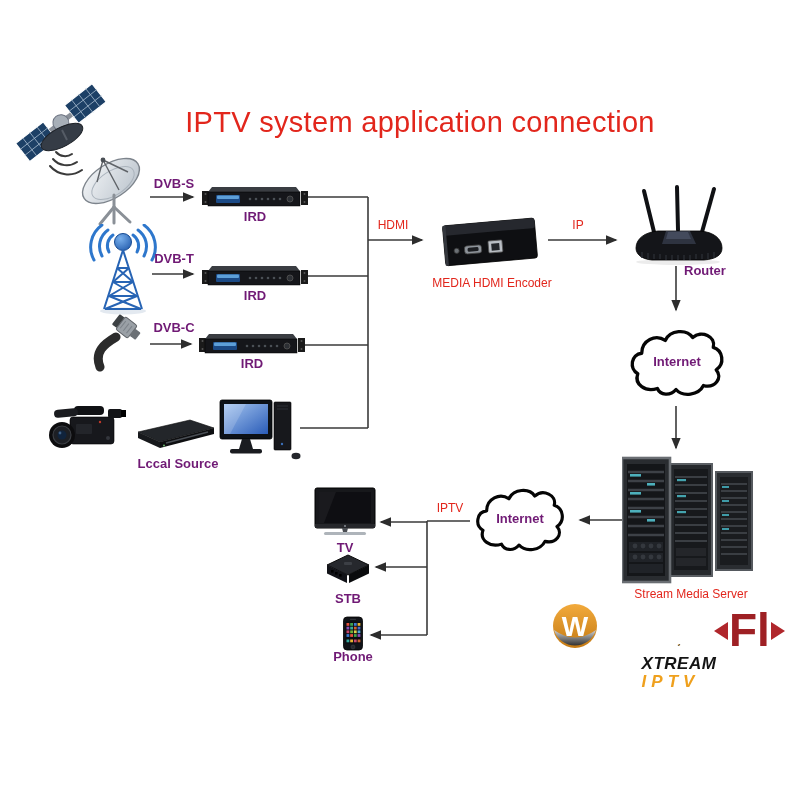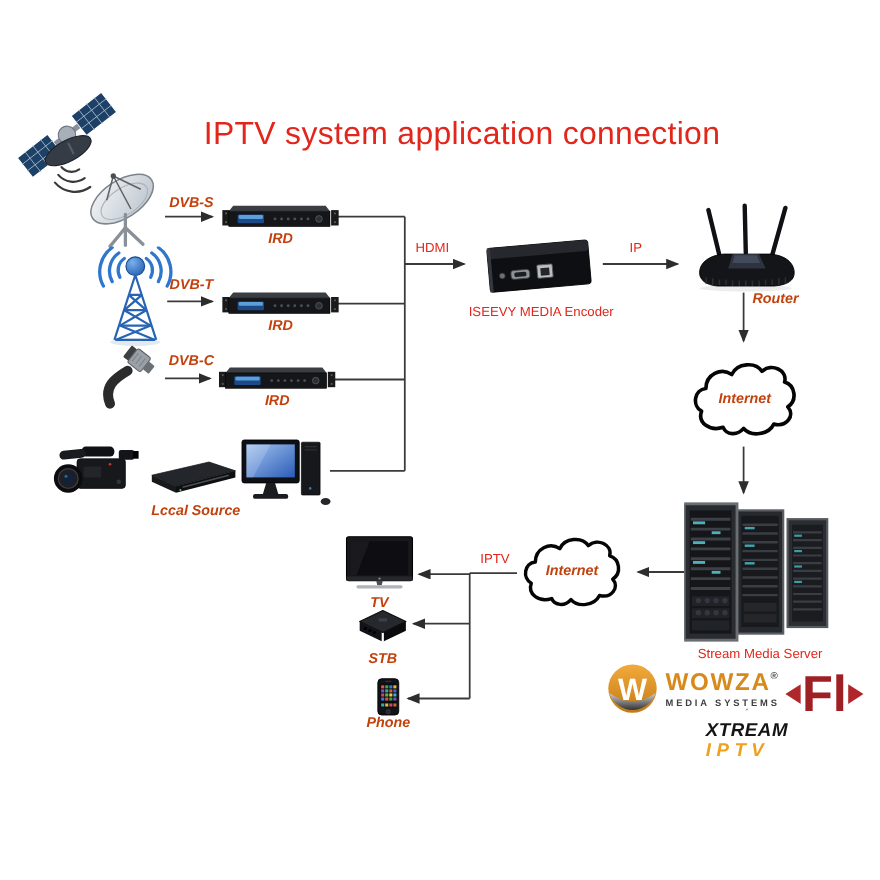--- a/index.html
+++ b/index.html
@@ -1,19 +1,19 @@
 <!DOCTYPE html>
 <html><head>
 <meta charset="utf-8">
 <style>
   html,body{margin:0;padding:0;background:#fff;}
   #diagram{position:relative;width:800px;height:800px;background:#ffffff;overflow:hidden;
            font-family:"Liberation Sans",sans-serif;}
   .abs{position:absolute;}
-  .lbl{font-weight:bold;color:#c2410c;font-size:13px;text-align:center;line-height:1.1;font-style:italic;}
+  .lbl{font-weight:bold;color:#701a75;font-size:13px;text-align:center;line-height:1.1;}
   .redlbl{font-weight:normal;color:#e2261c;font-size:12px;text-align:center;line-height:1.1;}
   #title{left:170px;top:106px;width:500px;font-size:29px;color:#e2261c;text-align:center;
          letter-spacing:0.3px;font-weight:normal;}
   #connectors{left:0;top:0;z-index:0;}
   .node{z-index:1;}
   
   #wowza{left:550px;top:600px;width:170px;height:52px;display:flex;align-items:center;gap:5px;}
   .wz-word{color:#d8891b;font-size:22px;font-weight:bold;letter-spacing:1.5px;line-height:1;}
   .wz-reg{color:#4a4a4a;font-size:9px;vertical-align:10px;font-weight:bold;}
   .wz-sub{color:#3f3f3f;font-size:8.5px;font-weight:bold;letter-spacing:2.6px;margin-top:2px;}
@@ -254,21 +254,21 @@
       <rect x="12" y="14" width="92" height="40" rx="2.5" fill="#0e0f12" stroke="#000" stroke-width="0.8"></rect>
       <rect x="12" y="14" width="92" height="10" rx="2.5" fill="#26282e"></rect>
       <rect x="12" y="14" width="3" height="40" fill="#34373d"></rect>
       <circle cx="24" cy="40" r="2.6" fill="#6b7075" stroke="#333" stroke-width="0.8"></circle>
       <rect x="32" y="36" width="17" height="8" rx="2.5" fill="#8d939a" stroke="#444" stroke-width="0.8"></rect>
       <rect x="35" y="38" width="11" height="4" rx="1.5" fill="#1c1e22"></rect>
       <rect x="56" y="33" width="14" height="12" rx="1" fill="#b9bec4" stroke="#555" stroke-width="0.8"></rect>
       <rect x="59" y="36" width="8" height="7" fill="#23262a"></rect>
     </g>
   </svg>
-  <div class="abs redlbl node" style="left:412px;top:277px;width:160px">ISEEVY MEDIA Encoder</div>
+  <div class="abs redlbl node" style="left:412px;top:277px;width:160px">MEDIA HDMI Encoder</div>
 
   <svg class="abs node" style="left:628px;top:182px" width="100" height="86" viewBox="0 0 100 86">
     <g stroke="#101114" stroke-width="4" stroke-linecap="round">
       <path d="M26,50 L16,9"></path>
       <path d="M50,48 L49,5"></path>
       <path d="M74,50 L86,7"></path>
     </g>
     <ellipse cx="50" cy="80" rx="42" ry="3" fill="#ececec"></ellipse>
     <path d="M8,66 C8,56 18,50 30,49 L72,49 C86,50 94,57 94,66 C94,73 88,77 76,78 L24,78 C13,77 8,72 8,66 Z" fill="#141519" stroke="#000" stroke-width="0.8"></path>
     <polygon points="38,49 62,49 68,62 34,62" fill="#2e3340"></polygon>
@@ -414,26 +414,20 @@
         </linearGradient>
         <linearGradient id="wzG" x1="0" y1="0" x2="0" y2="1">
           <stop offset="0" stop-color="#cfcfcf"></stop>
             <stop offset="1" stop-color="#333333"></stop>
         </linearGradient>
       </defs>
       <circle cx="25" cy="25" r="22" fill="url(#wzO)"></circle>
       <path d="M4,29 A22,22 0 0 0 46,29 Q25,44 4,29 Z" fill="url(#wzG)"></path>
       <text x="25" y="35" text-anchor="middle" font-size="28" font-weight="bold" font-family="Liberation Sans, sans-serif" fill="#ffffff">W</text>
     </svg>
-    <div>
-      <div>
-        <span class="wz-word">WOWZA</span><span class="wz-reg">®</span>
-      </div>
-      <div class="wz-sub">MEDIA SYSTEMS</div>
-    </div>
   </div>
 
   <div id="fl" class="abs node">
     <svg width="14" height="20" viewBox="0 0 14 20">
       <polygon points="14,1 14,19 0,10" fill="#b0262b"></polygon>
     </svg>
     <span class="fl-text">Fl</span>
     <svg width="14" height="20" viewBox="0 0 14 20">
       <polygon points="0,1 0,19 14,10" fill="#b0262b"></polygon>
     </svg>

